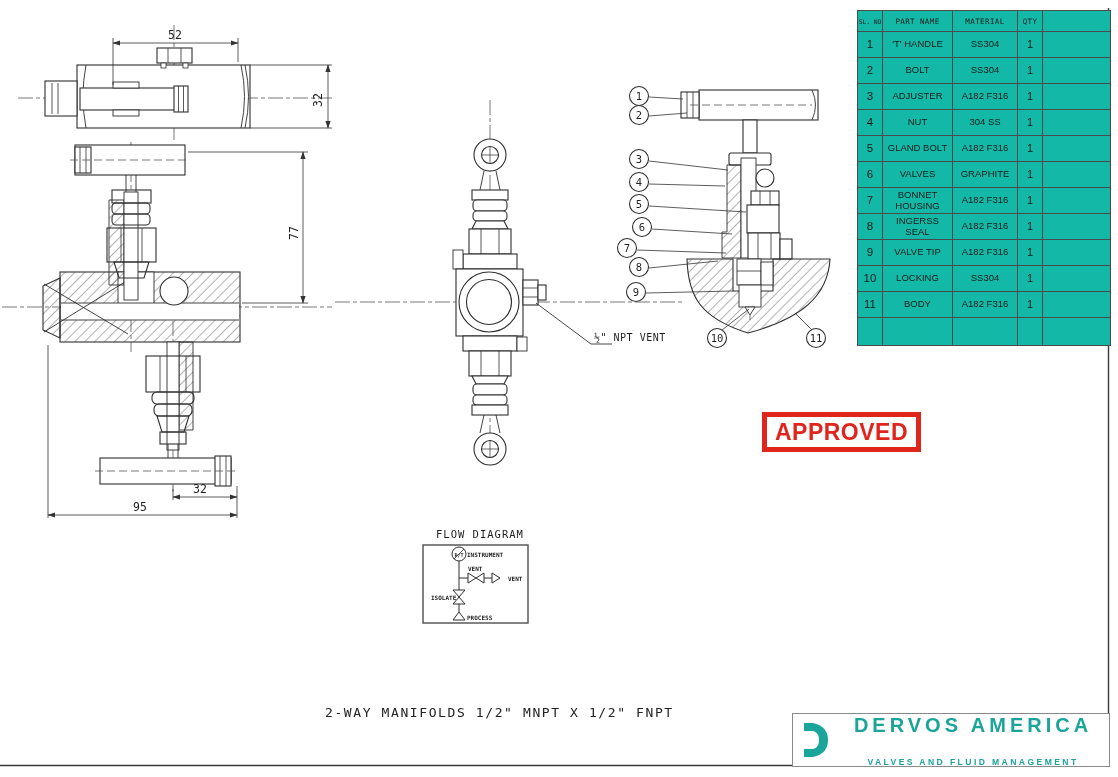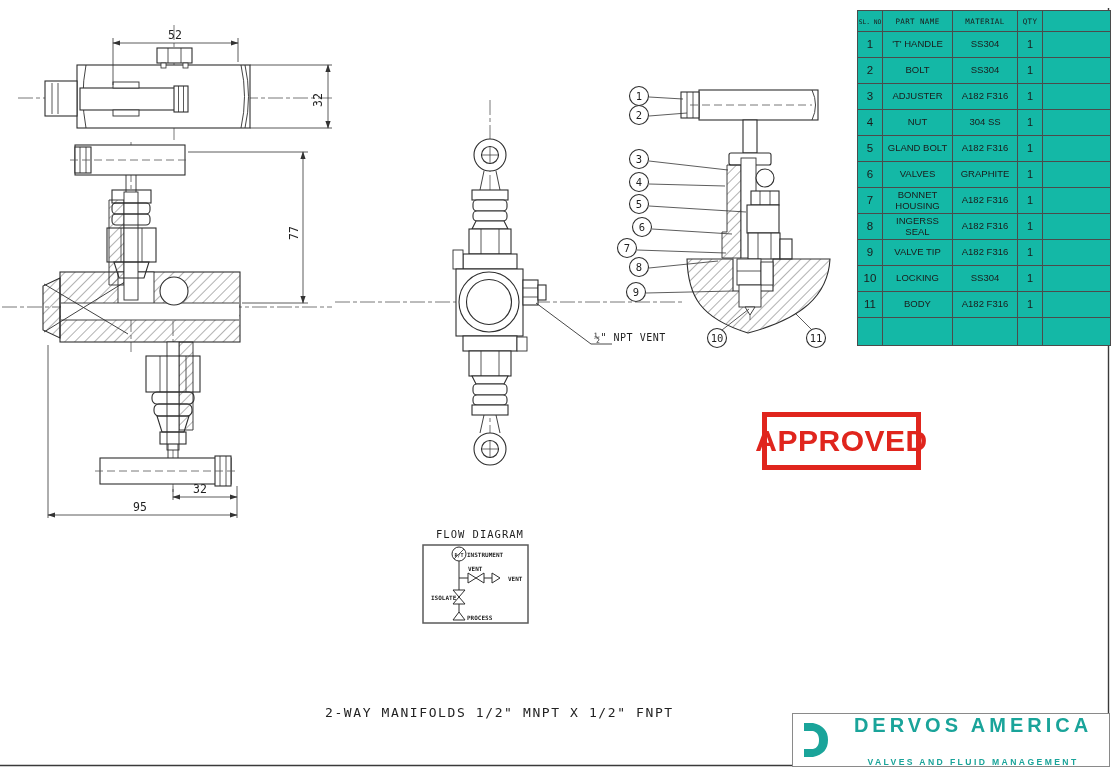--- a/index.html
+++ b/index.html
@@ -10,23 +10,23 @@
 
   .parts-table{position:absolute;left:857px;top:10px;width:253px;border-collapse:collapse;table-layout:fixed;background:#14b8a6}
   .parts-table th,.parts-table td{border:1px solid var(--table-line);text-align:center;vertical-align:middle;color:#1b1b1b;overflow:hidden}
   .parts-table th{height:21px;font-family:"DejaVu Sans Mono",monospace;font-size:7.5px;font-weight:normal;letter-spacing:.4px}
   .parts-table th:first-child{font-size:6.3px;letter-spacing:0}
   .parts-table td{height:26px;font-size:9.5px;line-height:1.1;padding:0 1px;white-space:pre-line}
   .parts-table td:nth-child(1){font-size:11.5px}
   .parts-table td:nth-child(4){font-size:11px}
   .parts-table tr:last-child td{height:28px}
 
-  .stamp{position:absolute;left:762px;top:412px;width:159px;height:58px;border:5px solid var(--red);
+  .stamp{position:absolute;left:762px;top:412px;width:159px;height:40px;border:5px solid var(--red);
          display:flex;align-items:center;justify-content:center;color:var(--red);
-         font-weight:bold;font-size:30px;letter-spacing:.5px;background:#fff}
+         font-weight:bold;font-size:23px;letter-spacing:.5px;background:#fff}
 
   .titleblock{position:absolute;left:325px;top:672px;color:#222;
               font-family:"DejaVu Sans Mono",monospace;font-size:13px;letter-spacing:1.6px;line-height:16.4px;white-space:pre}
 
   .logo{position:absolute;left:792px;top:713px;width:318px;height:54px;border:1px solid #8a8a8a;
         display:flex;align-items:center;gap:16px;padding:4px 8px;background:#fff}
   .logo-text{display:flex;flex-direction:column;align-items:center;flex:1;min-width:0}
   .logo-brand{color:var(--teal);font-weight:bold;font-size:20px;letter-spacing:4px;white-space:nowrap}
   .logo-tag{color:var(--teal);font-weight:bold;font-size:8.6px;letter-spacing:2.4px;margin-top:20px;white-space:nowrap}
 </style>

